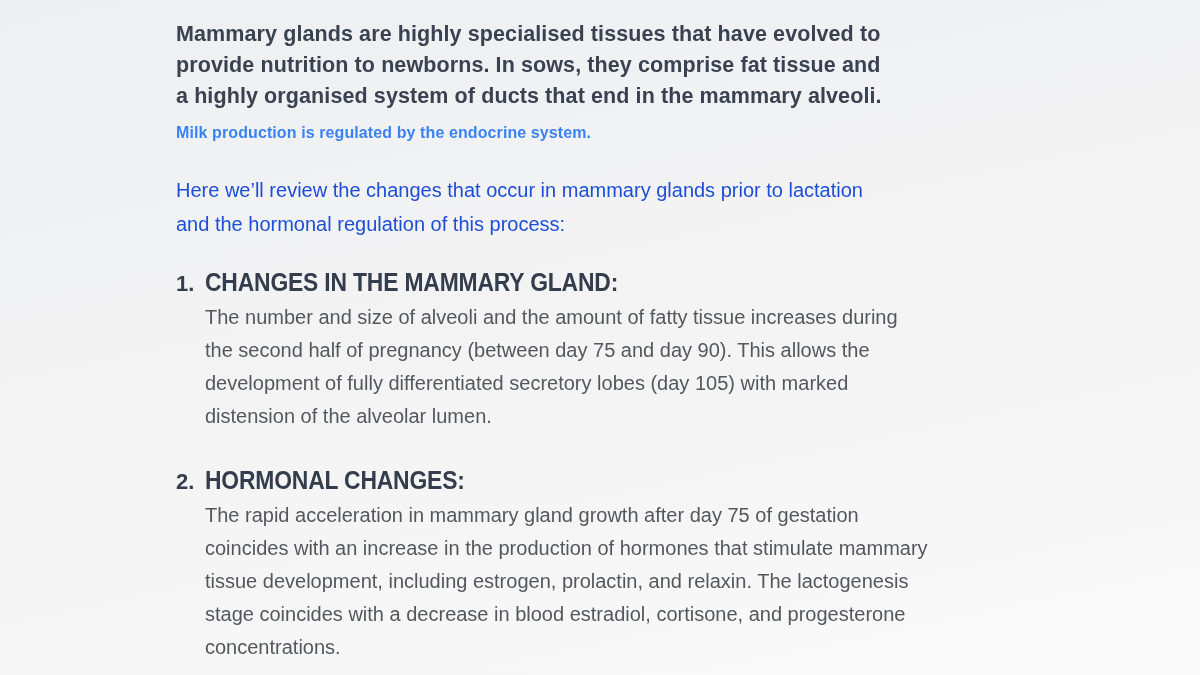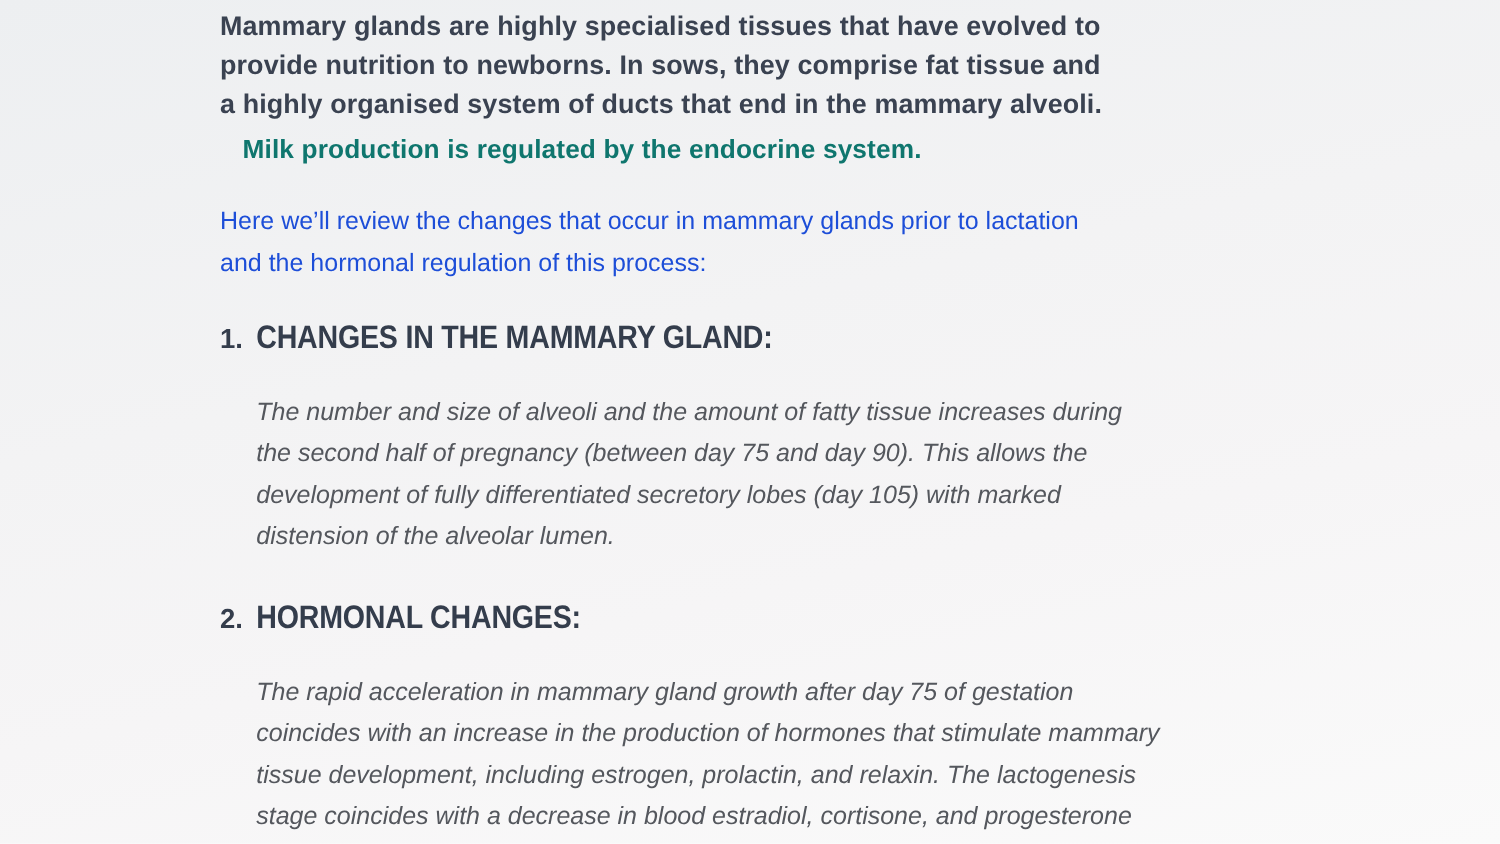--- a/index.html
+++ b/index.html
@@ -15,36 +15,36 @@
     font-family: "Liberation Sans", sans-serif;
   }
   .content {
     position: absolute;
     left: 176px;
     top: 0;
     width: 870px;
   }
   .intro {
     margin: 0;
-    padding-top: 6px;
+    padding-top: 19px;
     font-weight: bold;
     font-size: 21.5px;
     line-height: 31px;
     letter-spacing: 0.1px;
     color: #3a4251;
     white-space: pre-line;
   }
   .intro-2 {
-    margin: 18px;
+    margin: 0;
     margin-top: 5px;
     font-weight: bold;
-    font-size: 21px;
+    font-size: 16px;
     line-height: 31px;
     letter-spacing: 0.1px;
-    color: #0f766e;
+    color: #3b82f6;
     white-space: pre-line;
   }
   .lead {
     margin: 26px 0 0 0;
     font-size: 20px;
     line-height: 33.5px;
     color: #1d4ed8;
     white-space: pre-line;
   }
   .section-1 { margin-top: 26px; }
@@ -65,26 +65,25 @@
     display: inline-block;
     font-weight: bold;
     font-size: 26px;
     line-height: 30px;
     letter-spacing: -0.2px;
     white-space: nowrap;
     transform: scaleX(0.88);
     transform-origin: 0 100%;
   }
   .section-body {
-    margin: 28px 0 0 29px;
+    margin: 2px 0 0 29px;
     font-size: 20px;
     line-height: 33px;
     color: #54575d;
     white-space: pre-line;
-    font-style: italic;
   }
 </style>
 </head>
 <body>
 
 <div class="content">
 
   <p class="intro">Mammary glands are highly specialised tissues that have evolved to
 provide nutrition to newborns. In sows, they comprise fat tissue and
 a highly organised system of ducts that end in the mammary alveoli.</p>

